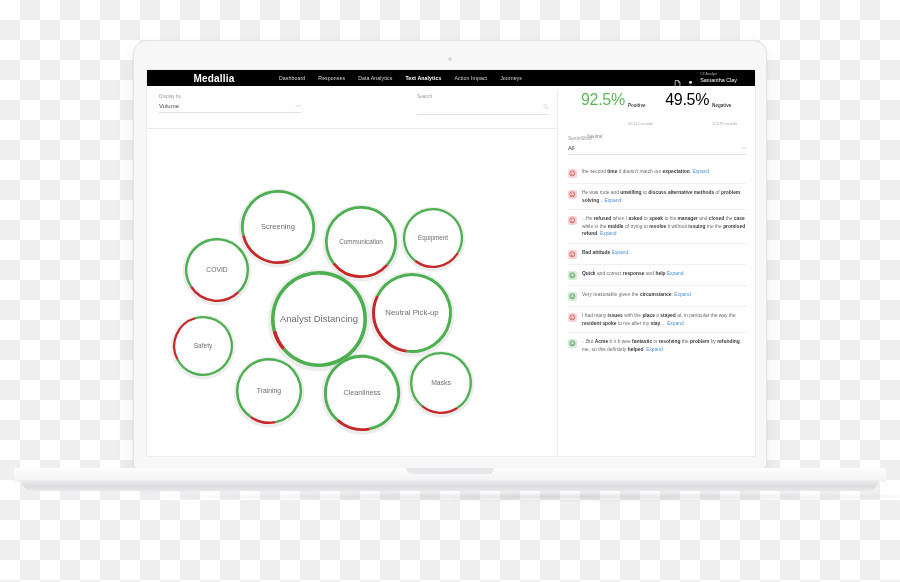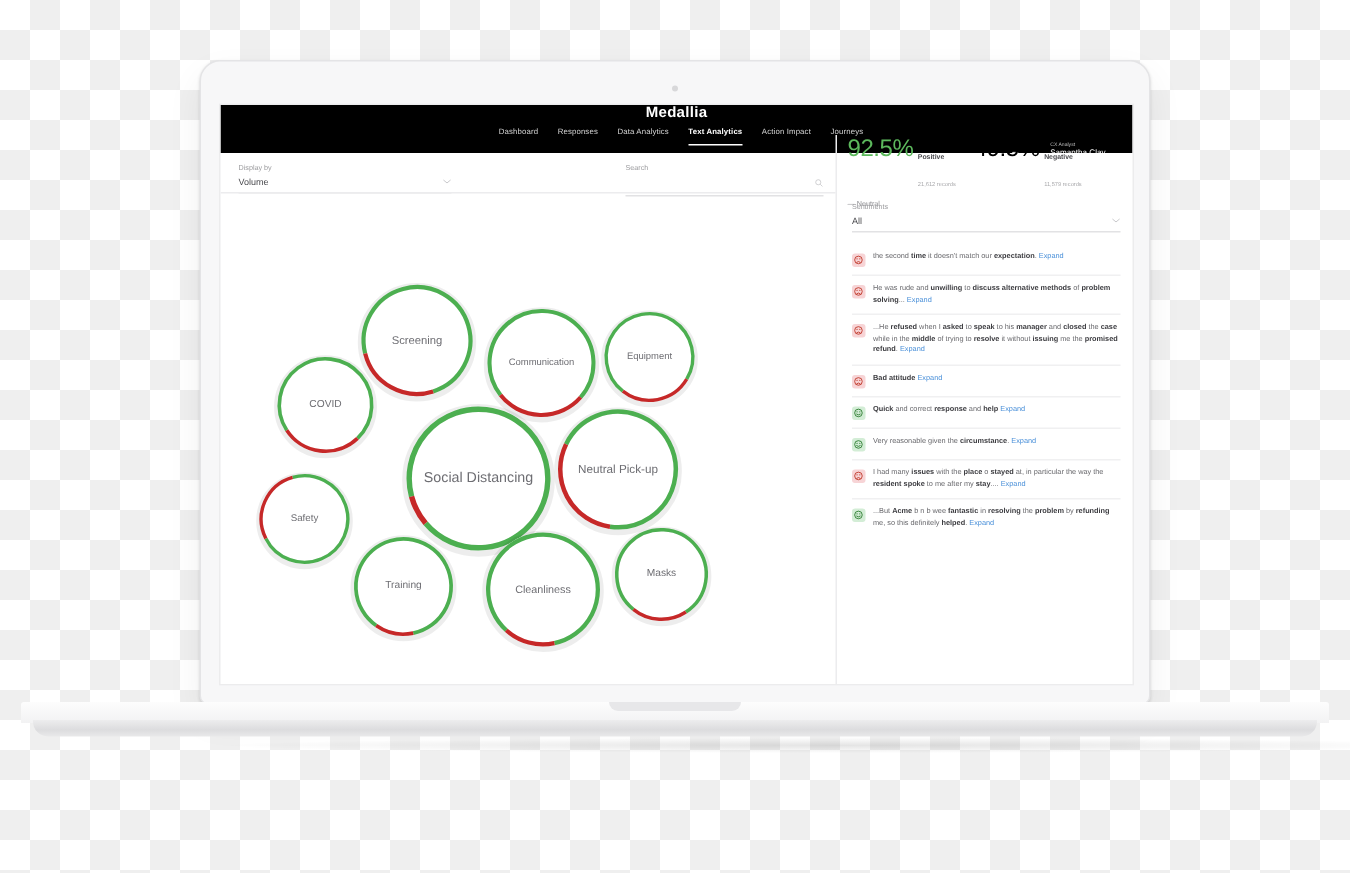--- a/index.html
+++ b/index.html
@@ -83,26 +83,25 @@
     width: 610px; height: 388px;
     background: #ffffff;
     overflow: hidden;
     border: 1px solid #ececed;
     box-sizing: border-box;
   }
 
   
   #topnav {
     position: relative;
-    height: 32px;
+    height: 16px;
     background: #000000;
     display: flex;
     align-items: center;
     padding: 0 8px;
-    flex-direction: column;
   }
   #brand {
     color: #ffffff;
     font-size: 10px;
     font-weight: bold;
     letter-spacing: 0.2px;
     width: 118px;
     text-align: center;
   }
   #navlinks { display: flex; align-items: center; gap: 13px; margin-left: 6px; }
@@ -159,21 +158,21 @@
     font-size: 6px; color: #4a4a4e; width: 110px;
     font-family: "Liberation Sans", sans-serif;
   }
   #search-input::placeholder { color: #c9c9cc; }
 
   
   #kpis {
     position: absolute;
     left: 410px; top: 22px;
     width: 198px;
-    padding-left: 8px;
+    padding-left: 24px;
     box-sizing: border-box;
   }
   #kpi-row { display: flex; align-items: flex-start; gap: 12px; }
   .kpi { display: flex; align-items: flex-start; gap: 3px; }
   .kpi-pct { font-size: 16px; font-weight: normal; line-height: 1; letter-spacing: -0.3px; }
   .kpi-meta { padding-top: 1px; }
   .kpi-name { font-size: 4.6px; font-weight: bold; color: #4a4a4e; line-height: 1.2; }
   .kpi-records { font-size: 3.8px; color: #a9a9ac; line-height: 1.2; }
   #kpi-neutral { font-size: 4.8px; color: #8c8c90; margin-top: 5px; }
 
@@ -375,21 +374,21 @@
             </svg>
             <div class="bubble-label" style="font-size: 6.8px;">COVID</div>
           </div>
           <div class="bubble" style="left: 118px; top: 137px; width: 108px; height: 108px;">
             <svg width="108" height="108" viewBox="0 0 108 108">
               <circle cx="54" cy="55.2" r="48" fill="#ffffff" stroke="rgba(0,0,0,0.07)" stroke-width="5.8"></circle>
               <circle cx="54" cy="54" r="46.2" fill="#ffffff" stroke="#f3f3f4" stroke-width="3.5999999999999996"></circle>
               <path d="M 9.374226825445035 65.95743988373644 A 46.2 46.2 0 1 1 18.712623477079525 83.82014517284651" fill="none" stroke="#4caf50" stroke-width="3.5999999999999996" stroke-linecap="butt"></path>
               <path d="M 18.712623477079525 83.82014517284651 A 46.2 46.2 0 0 1 9.37422682544505 65.95743988373647" fill="none" stroke="#c62828" stroke-width="3.5999999999999996" stroke-linecap="butt"></path>
             </svg>
-            <div class="bubble-label" style="font-size: 9.5px;">Social Distancing</div>
+            <div class="bubble-label" style="font-size: 9.5px;">Analyst Distancing</div>
           </div>
           <div class="bubble" style="left: 219px; top: 139px; width: 92px; height: 92px;">
             <svg width="92" height="92" viewBox="0 0 92 92">
               <circle cx="46" cy="47.2" r="40" fill="#ffffff" stroke="rgba(0,0,0,0.07)" stroke-width="5.2"></circle>
               <circle cx="46" cy="46" r="38.5" fill="#ffffff" stroke="#f3f3f4" stroke-width="3"></circle>
               <path d="M 11.396429217482066 29.122710848620525 A 38.5 38.5 0 1 1 40.6418356130375 84.12532064655045" fill="none" stroke="#4caf50" stroke-width="3" stroke-linecap="butt"></path>
               <path d="M 40.6418356130375 84.12532064655045 A 38.5 38.5 0 0 1 11.396429217482066 29.12271084862053" fill="none" stroke="#c62828" stroke-width="3" stroke-linecap="butt"></path>
             </svg>
             <div class="bubble-label" style="font-size: 7.8px;">Neutral Pick-up</div>
           </div>

